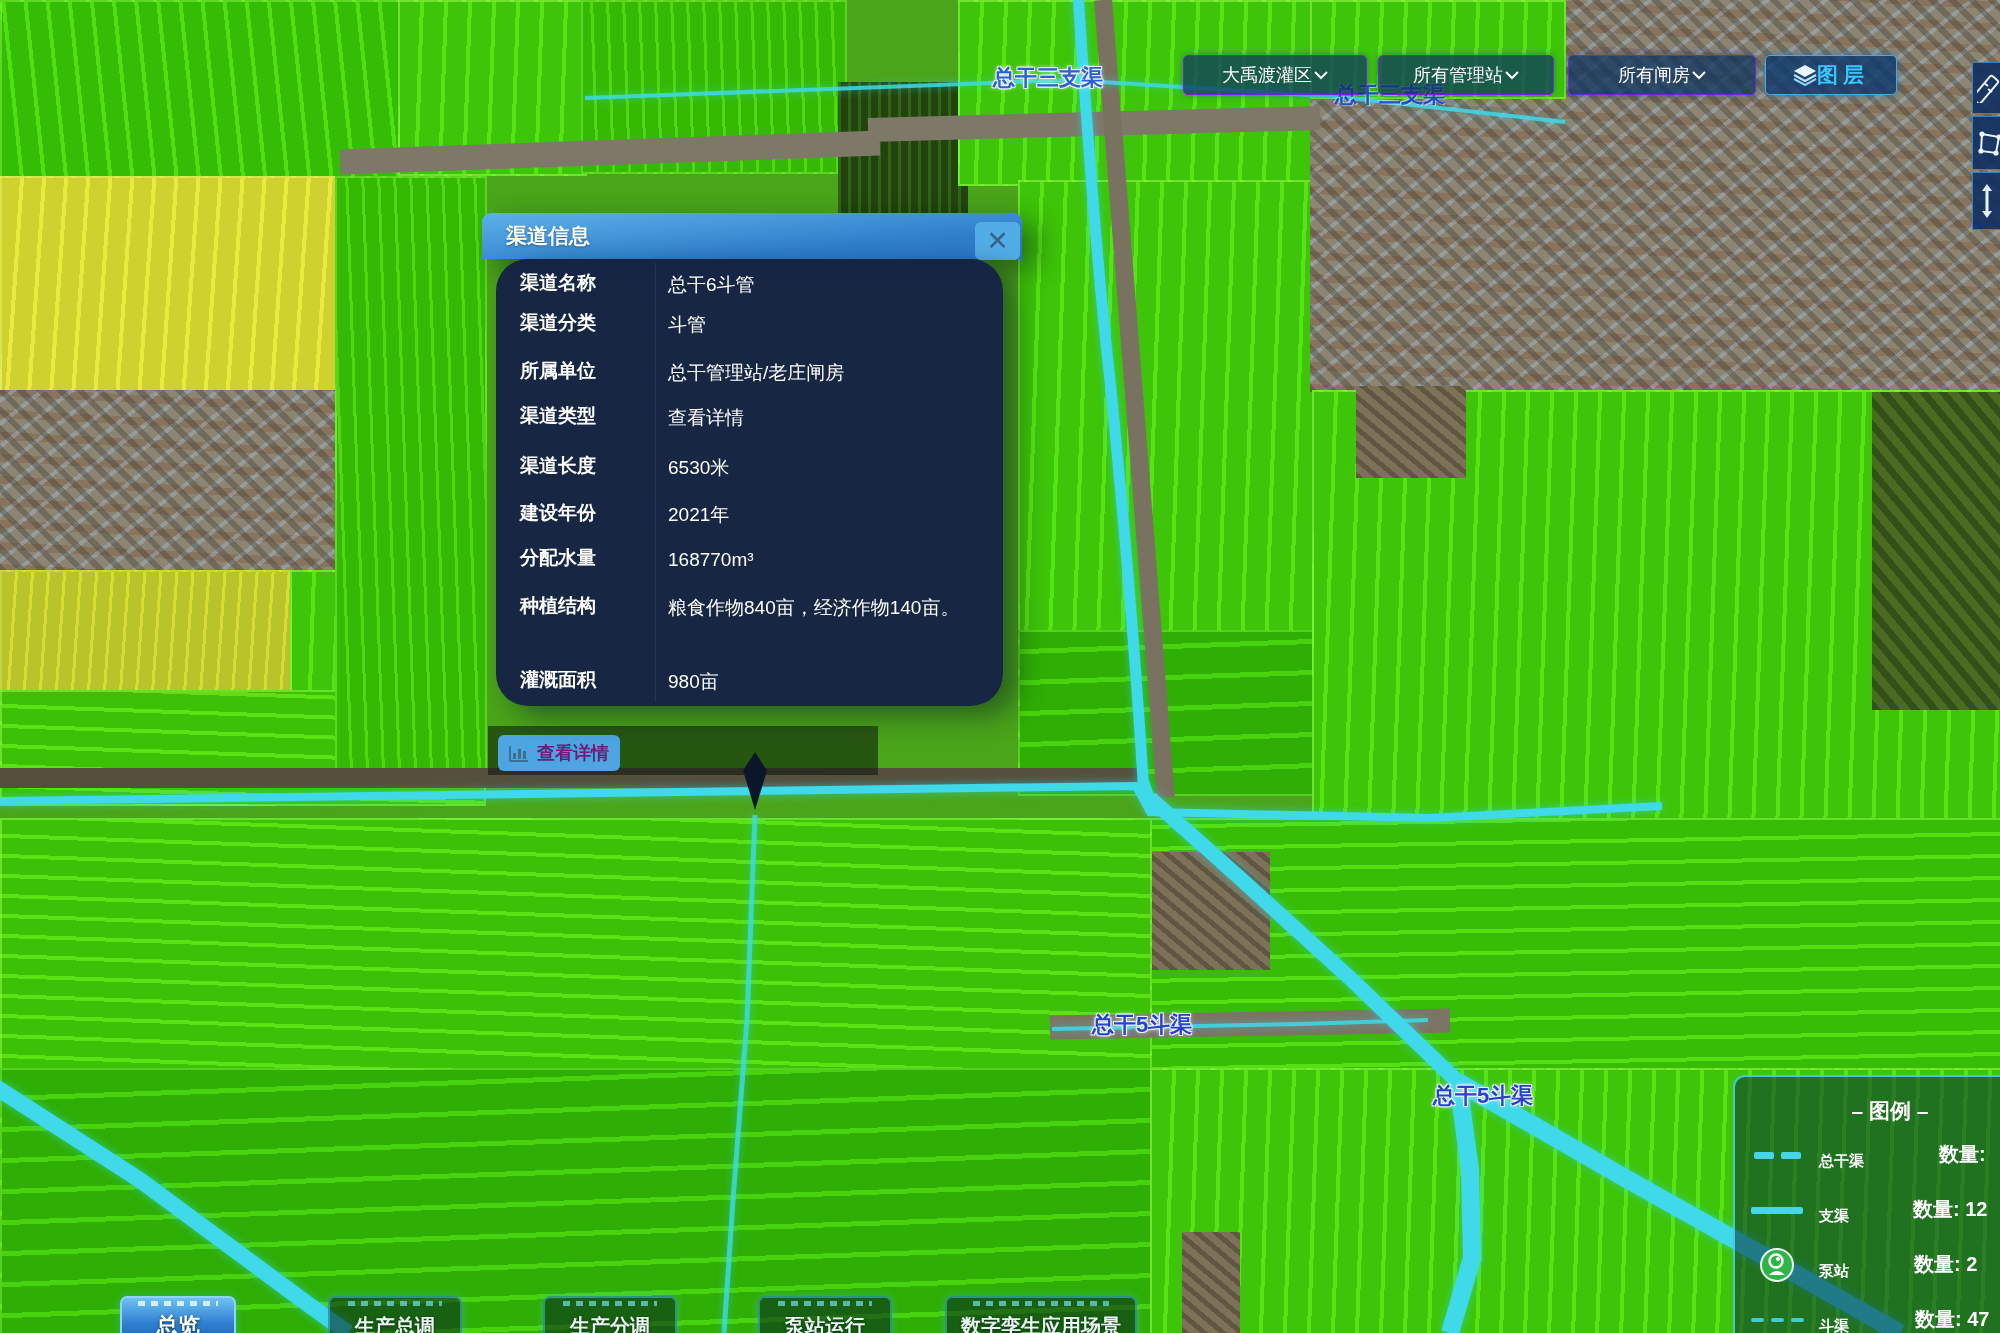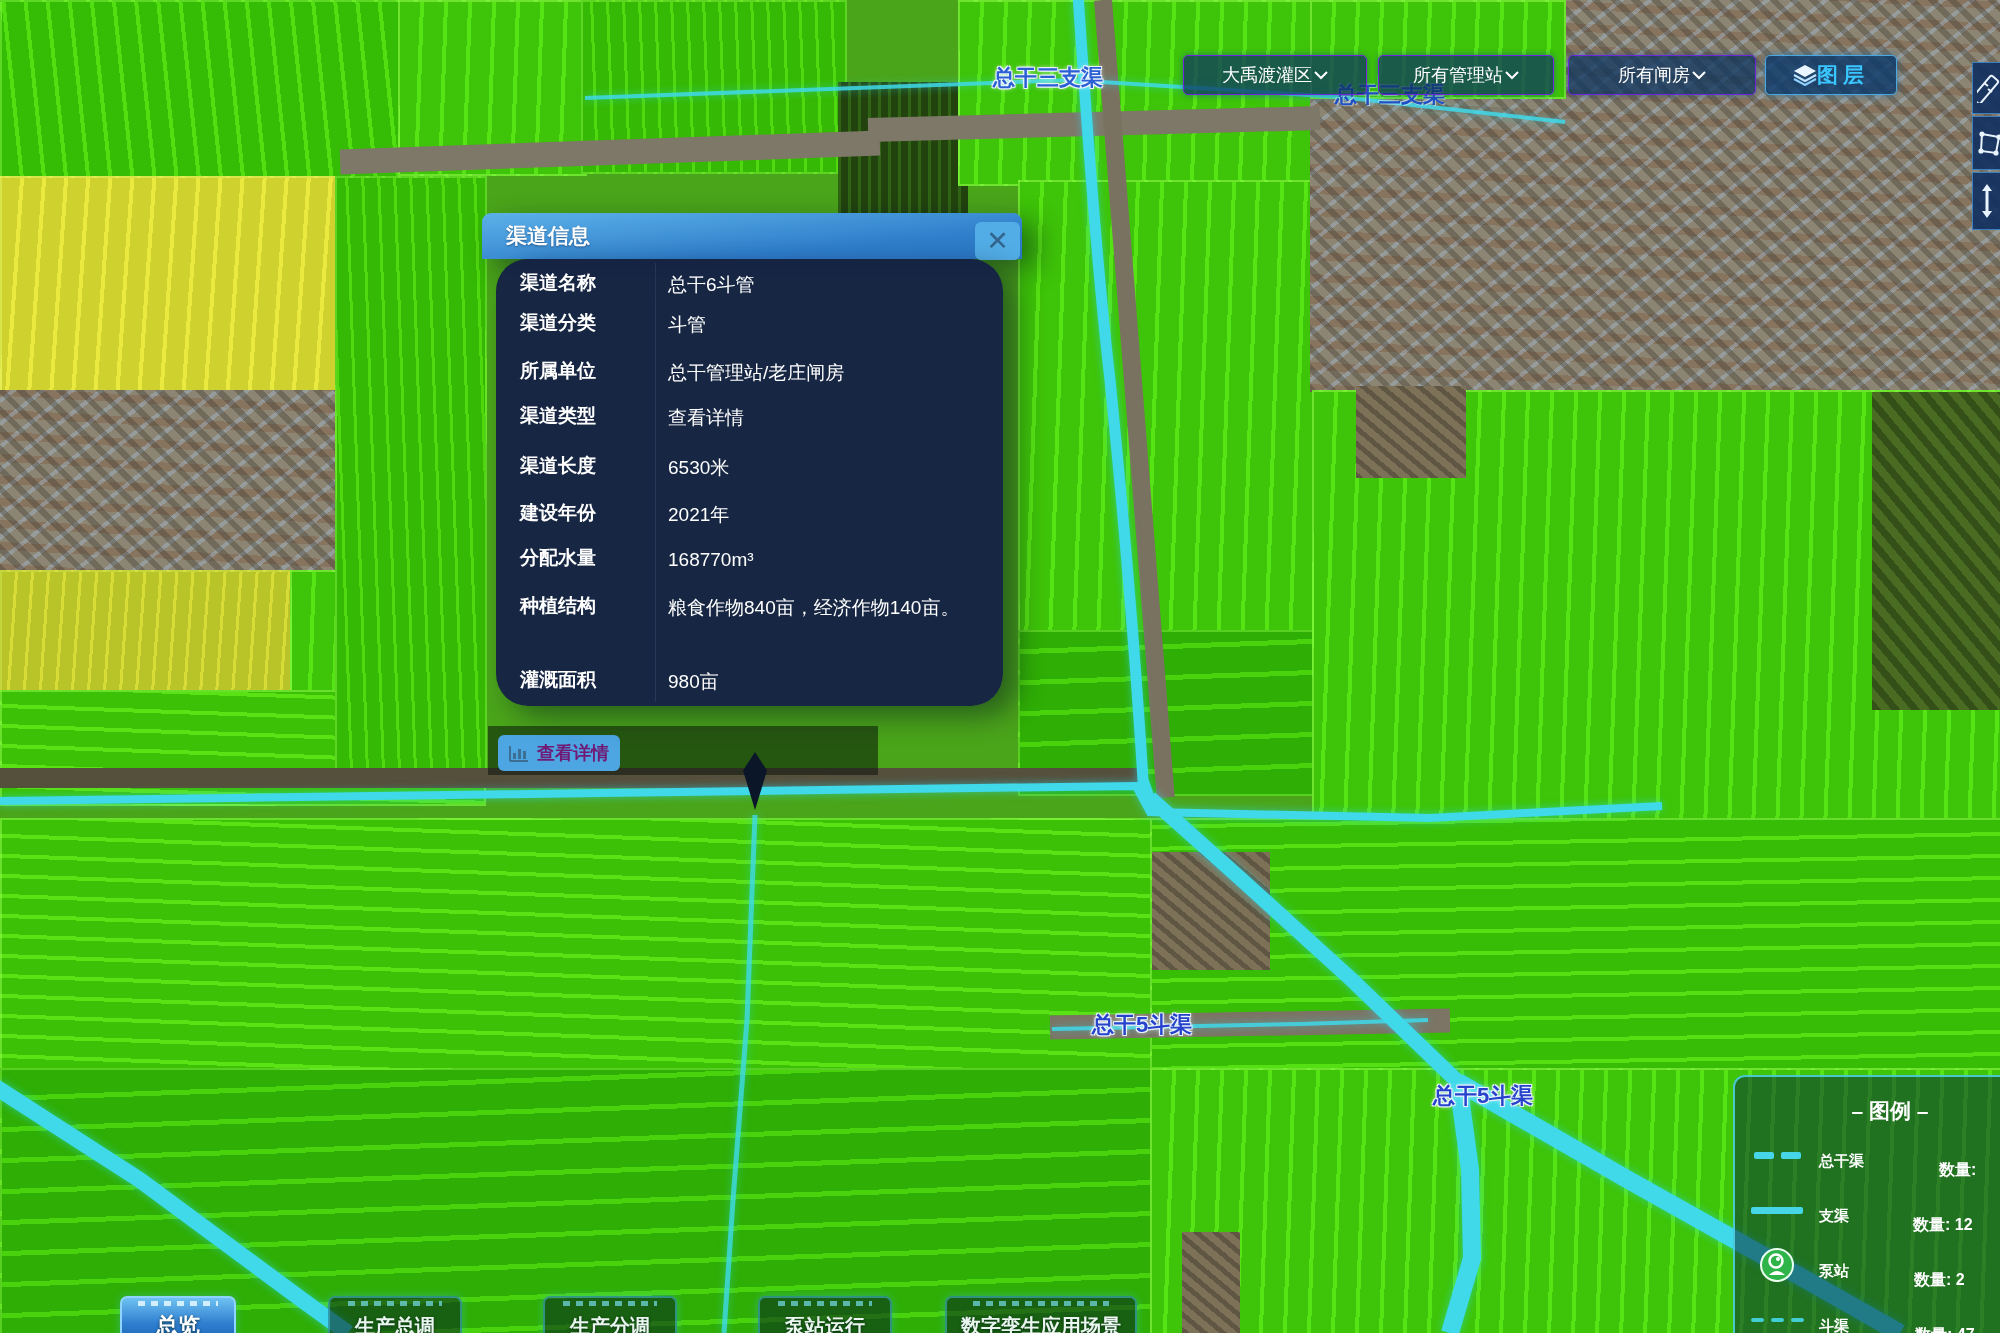--- a/index.html
+++ b/index.html
@@ -55,21 +55,21 @@
   .pfootbtn{position:absolute;left:10px;top:9px;width:122px;height:36px;background:#4da6e2;border-radius:6px;
     display:flex;align-items:center;justify-content:center;gap:8px;cursor:pointer;}
   .pfootbtn span{color:#701a75;font-size:18px;font-weight:bold;}
   
   .legend{z-index:9;background:rgba(8,46,52,.55);border-top:2px solid rgba(80,215,235,.85);
     border-left:2px solid rgba(80,215,235,.85);border-radius:12px 0 0 0;}
   .legend .ltitle{position:absolute;top:20px;left:0;width:310px;text-align:center;color:#fff;font-size:21px;font-weight:bold;}
   .lrow{position:absolute;left:0;width:100%;height:36px;}
   .lrow .sym{position:absolute;left:12px;width:60px;height:36px;display:flex;align-items:center;justify-content:center;gap:7px;}
   .lrow .lname{position:absolute;left:84px;top:15px;color:#fff;font-size:15px;font-weight:bold;}
-  .lrow .lcount{position:absolute;top:4px;color:#fff;font-size:16px;font-weight:bold;white-space:nowrap;margin-top:19px;}
+  .lrow .lcount{position:absolute;top:4px;color:#fff;font-size:20px;font-weight:bold;white-space:nowrap;}
   .dash{background:#46d6e8;border-radius:2px;}
   
   .tab{z-index:9;height:46px;border-radius:7px 7px 0 0;display:flex;align-items:center;justify-content:center;
     border:2px solid rgba(70,190,220,.55);background:rgba(8,40,28,.58);box-shadow:0 0 10px rgba(60,200,255,.35);cursor:pointer;}
   .tab .notch{position:absolute;top:3px;left:14%;right:14%;height:5px;
     background:repeating-linear-gradient(90deg,rgba(120,220,235,.7) 0 7px,transparent 7px 13px);}
   .tab .tlabel{color:#e9f5ee;font-size:20px;font-weight:bold;margin-top:10px;text-shadow:0 1px 3px rgba(0,30,20,.8);}
   .tab.active{background:linear-gradient(180deg,#6fc2f2 0%,#2f7fd0 55%,#1b63b4 100%);border:2px solid #8fd4ff;}
   .tab.active .notch{background:repeating-linear-gradient(90deg,rgba(215,242,255,.95) 0 7px,transparent 7px 13px);}
   .tab.active .tlabel{color:#fff;font-size:22px;}

